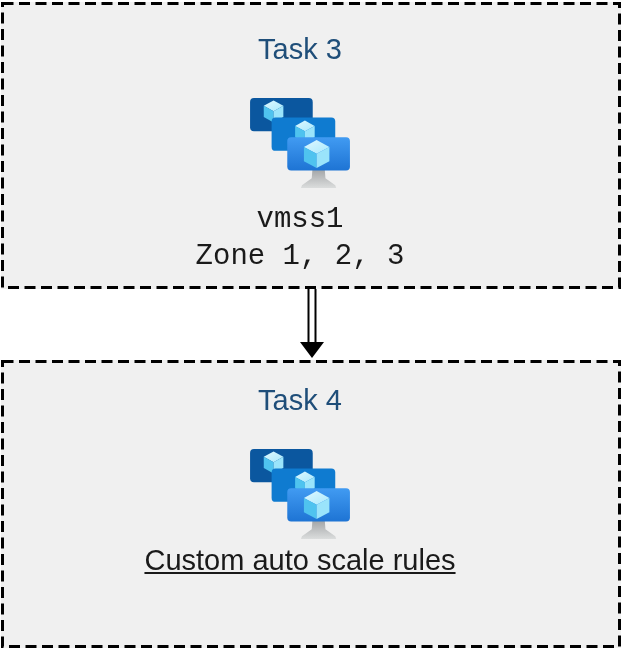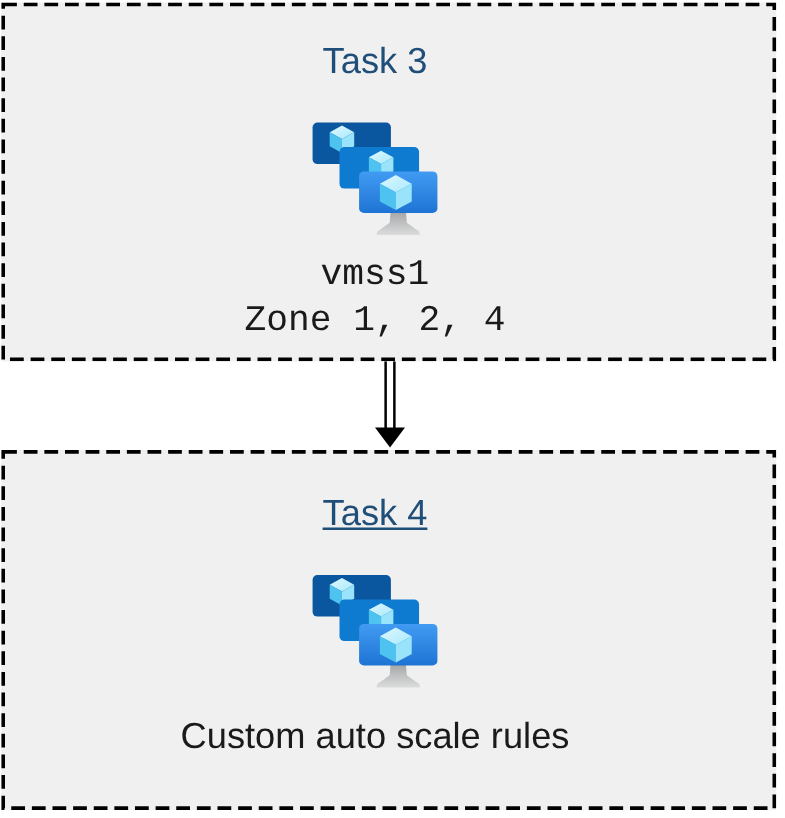--- a/index.html
+++ b/index.html
@@ -39,35 +39,35 @@
     align-items: center;
     transform: translateX(-11px);
   }
   .task-title {
     font-size: 29px;
     line-height: 36px;
     color: #1F4E79;
     white-space: nowrap;
   }
   #task3-box .task-title { margin-top: 29px; }
-  #task4-box .task-title { margin-top: 33px; text-decoration: underline; }
+  #task4-box .task-title { margin-top: 22px; }
 
   .vmss-icon { display: block; }
   #task3-box .vmss-icon { margin-top: 30px; }
   #task4-box .vmss-icon { margin-top: 30px; }
 
   .caption {
     text-align: center;
     font-size: 29px;
     line-height: 37px;
     color: #1A1A1A;
     white-space: nowrap;
   }
   #task3-box .caption { margin-top: 10px; font-family: Liberation Mono, monospace; }
-  #task4-box .caption { margin-top: 18px; }
+  #task4-box .caption { margin-top: 0; text-decoration: underline; }
 
   .connector {
     position: absolute;
     left: 297px;
     top: 289px;
     width: 30px;
     height: 70px;
   }
   .defs-holder { position: absolute; width: 0; height: 0; overflow: hidden; }
 </style>
@@ -117,21 +117,21 @@
   <svg class="box-border" width="620" height="287">
     <rect x="1.5" y="1.5" width="617" height="284" fill="none" stroke="#000000" stroke-width="3" stroke-dasharray="11 5.5"></rect>
   </svg>
   <div class="box-content">
     <div class="task-title">Task 3</div>
     <svg class="vmss-icon" width="102" height="94" viewBox="0 0 104 96">
       <use href="#vmss-shape"></use>
     </svg>
     <div class="caption">
       <div>vmss1</div>
-      <div>Zone 1, 2, 4</div>
+      <div>Zone 1, 2, 3</div>
     </div>
   </div>
 </div>
 
 <svg class="connector" viewBox="0 0 30 70">
   <line x1="11.5" y1="0" x2="11.5" y2="56" stroke="#000000" stroke-width="2"></line>
   <line x1="18.5" y1="0" x2="18.5" y2="56" stroke="#000000" stroke-width="2"></line>
   <polygon points="3,53 27,53 15,69" fill="#000000"></polygon>
 </svg>
 

